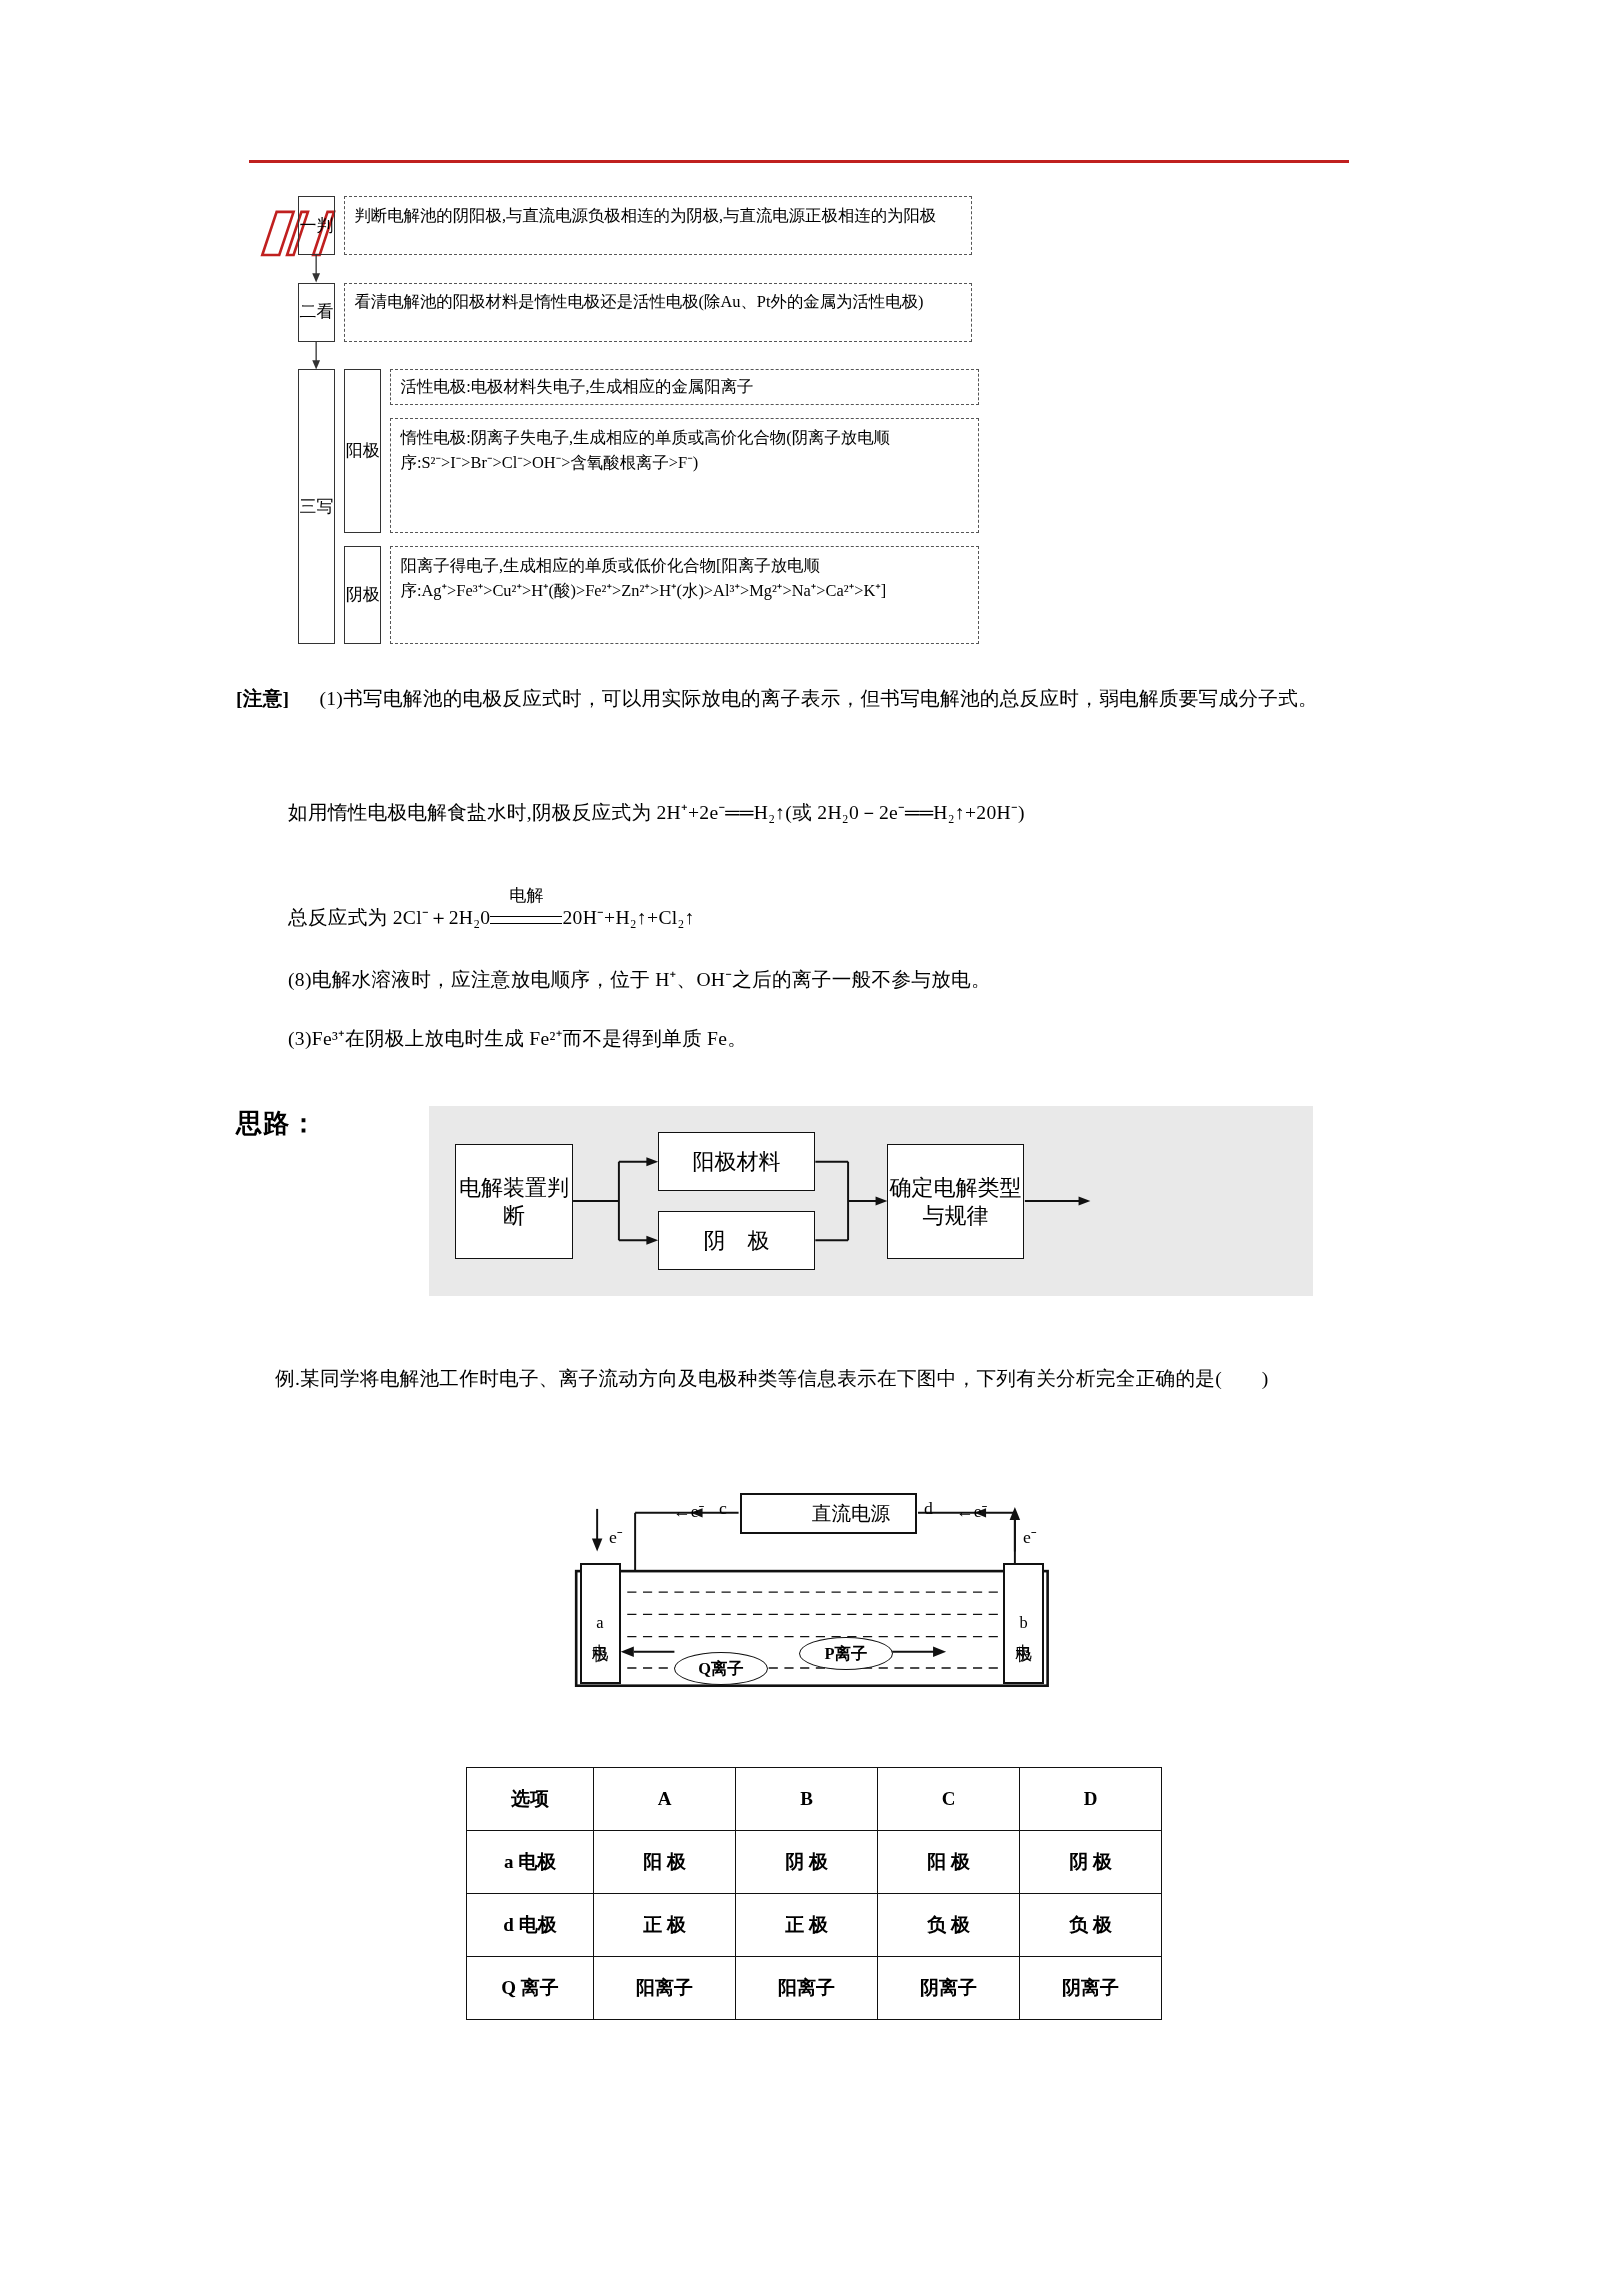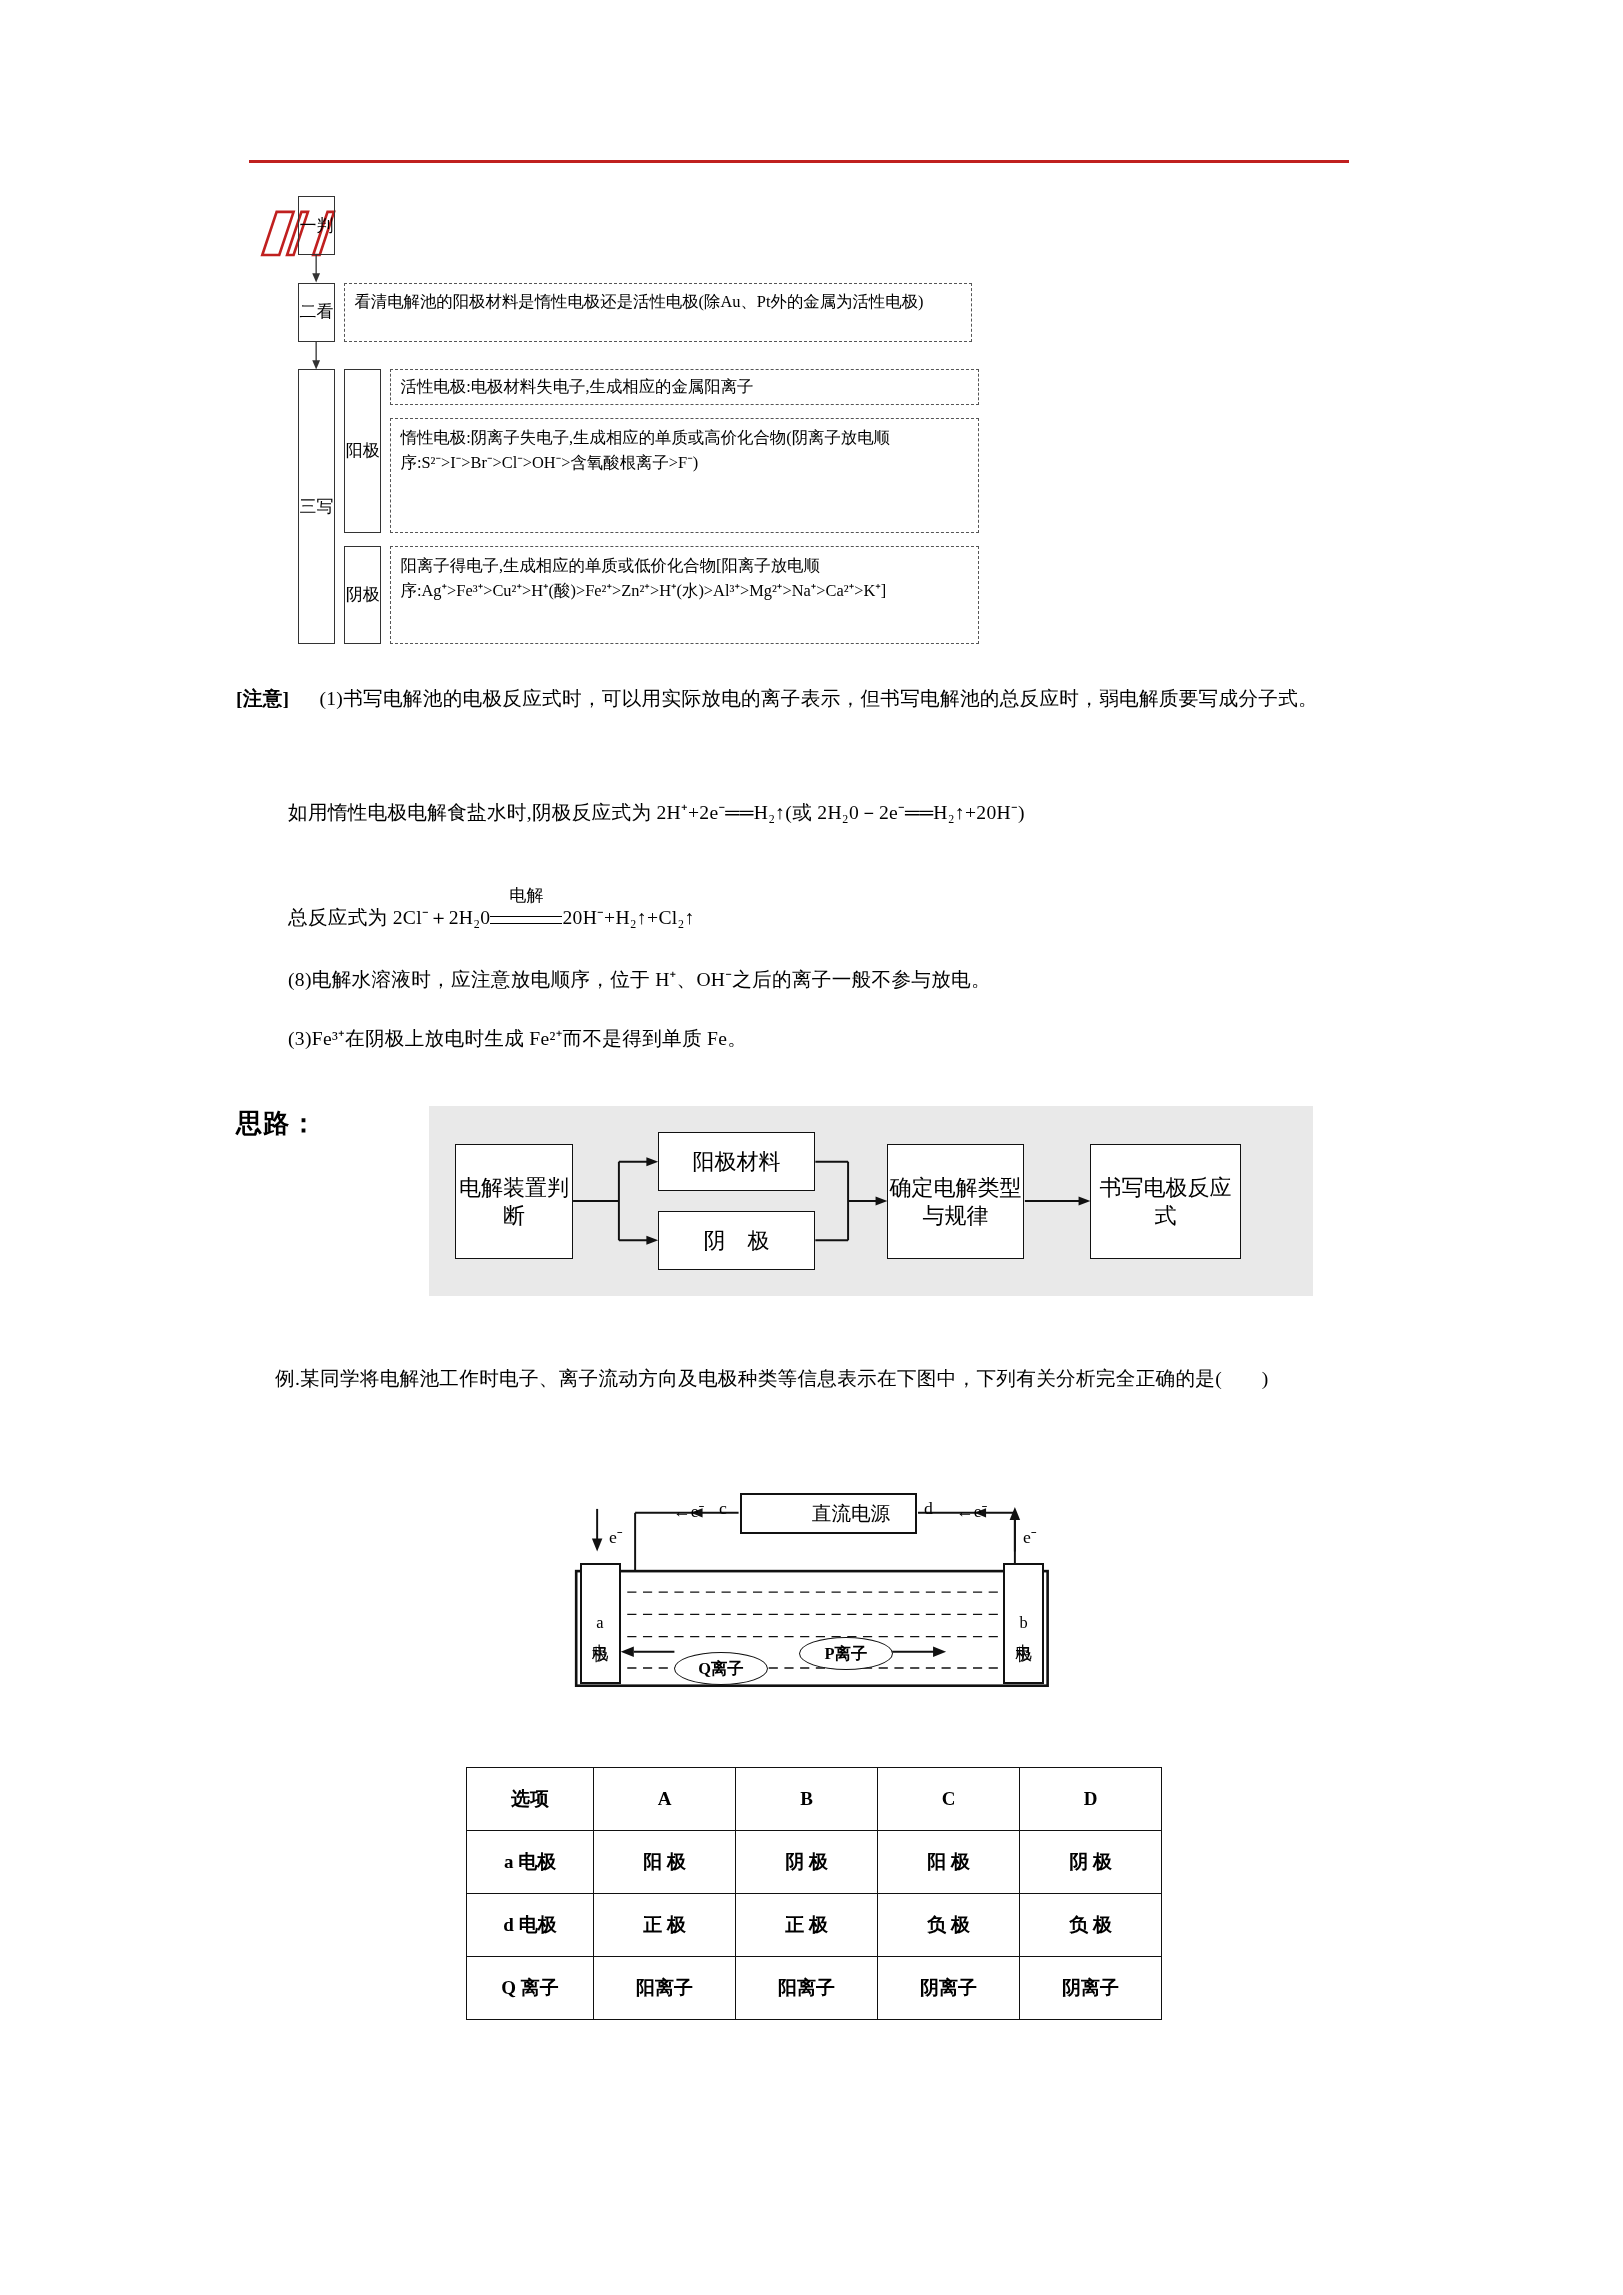--- a/index.html
+++ b/index.html
@@ -65,20 +65,21 @@
         <path d="M46 72 L68 6 L78 6 L56 72 Z" fill="none" stroke="#c0201f" stroke-width="4"></path>
         <path d="M86 72 L108 6 L118 6 L96 72 Z" fill="none" stroke="#c0201f" stroke-width="4"></path>
       </svg>
     </div>
   </div>
 
   <div class="flow">
 
     <div class="row">
       <div class="lbl solidbox" style="height:59px;">一判</div>
+      <div class="fbox" style="width:628px;">判断电解池的阴阳极,与直流电源负极相连的为阴极,与直流电源正极相连的为阳极</div>
     </div>
 
     <div class="row">
       <div class="arrow-down">
         <svg width="18.3" height="27.5" viewBox="0 0 28 42">
             <line x1="14" y1="0" x2="14" y2="30" stroke="#333" stroke-width="2"></line>
             <polygon points="14,42 8,28 20,28" fill="#333"></polygon>
           </svg>
       </div>
     </div>
@@ -130,21 +131,20 @@
 
   <div class="para" style="left:288px;top:962px;width:1139px;">(8)电解水溶液时，应注意放电顺序，位于 H⁺、OH⁻之后的离子一般不参与放电。</div>
   <div class="para" style="left:288px;top:1021px;width:1139px;">(3)Fe³⁺在阴极上放电时生成 Fe²⁺而不是得到单质 Fe。</div>
 
   <div class="silu-label">思路：</div>
   <div class="silu-band">
     <div class="sbox" style="left:26px;top:38px;width:118px;height:115px;">电解装置判断</div>
     <div class="sbox" style="left:229px;top:26px;width:157px;height:59px;">阳极材料</div>
     <div class="sbox" style="left:229px;top:105px;width:157px;height:59px;">阴　极</div>
     <div class="sbox" style="left:458px;top:38px;width:137px;height:115px;">确定电解类型与规律</div>
-    <div class="sbox" style="left:661px;top:38px;width:151px;height:115px;">书写电极反应式</div>
 
     <svg style="position:absolute;left:0;top:0;" width="884" height="190" viewBox="0 0 1350 290">
 
       <line x1="220" y1="145" x2="290" y2="145" stroke="#111" stroke-width="3"></line>
       <line x1="290" y1="85" x2="290" y2="205" stroke="#111" stroke-width="3"></line>
       <line x1="290" y1="85" x2="338" y2="85" stroke="#111" stroke-width="3"></line>
       <polygon points="350,85 332,78 332,92" fill="#111"></polygon>
       <line x1="290" y1="205" x2="338" y2="205" stroke="#111" stroke-width="3"></line>
       <polygon points="350,205 332,198 332,212" fill="#111"></polygon>
 

